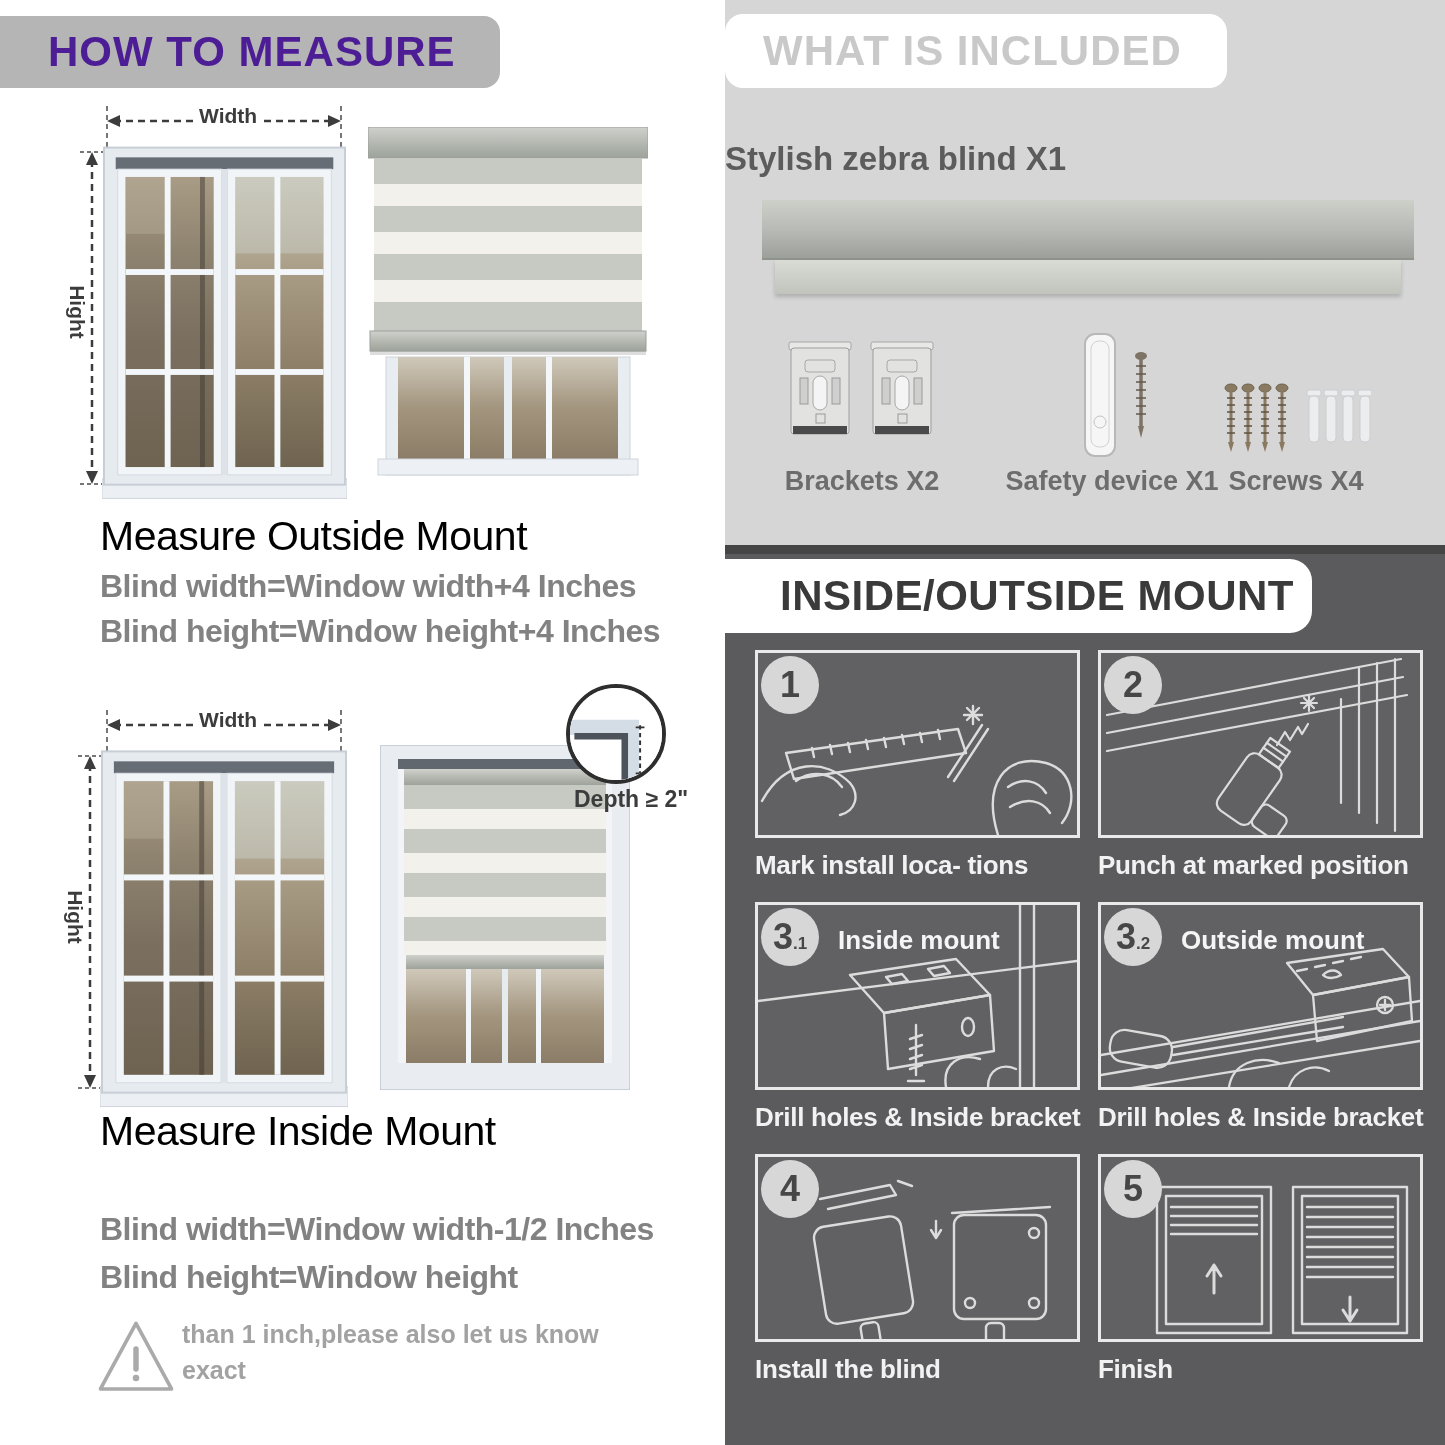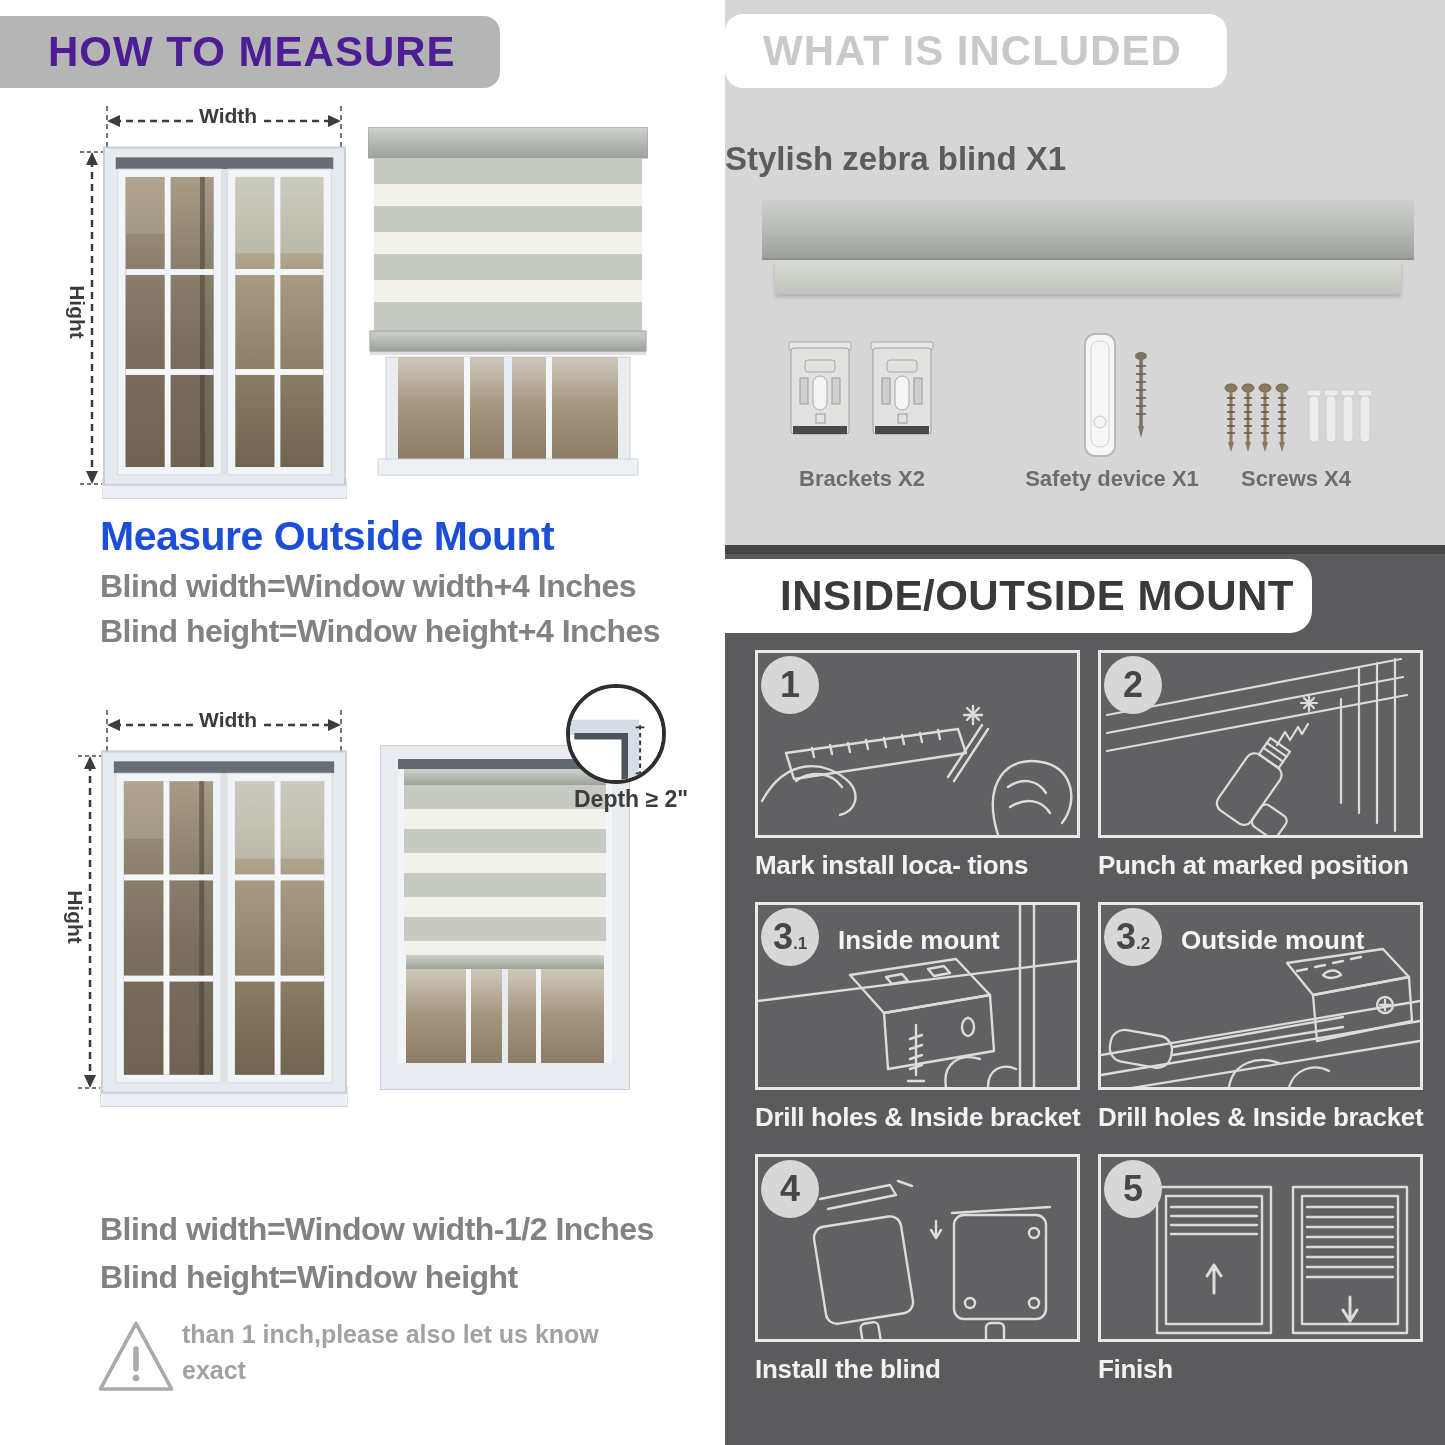--- a/index.html
+++ b/index.html
@@ -4,41 +4,41 @@
 <style>
   html,body{margin:0;padding:0;background:#ffffff;}
   .page{position:relative;width:1445px;height:1445px;overflow:hidden;
         font-family:"Liberation Sans",sans-serif;background:#fff;}
   .abs{position:absolute;}
 
   
   .lh-header{left:0;top:16px;width:500px;height:72px;background:#b5b5b5;
              border-radius:0 16px 16px 0;color:#4c1d95;font-weight:bold;font-size:42px;
              line-height:72px;padding-left:48px;box-sizing:border-box;letter-spacing:1px;}
-  .meas-title{font-weight:bold;font-size:41px;color:#1d4ed8;letter-spacing:-0.5px;}
+  .meas-title{font-weight:normal;font-size:41px;color:#000000;letter-spacing:-0.5px;}
   .meas-line{font-weight:bold;font-size:32px;color:#828282;letter-spacing:-0.5px;}
   .dim-label{font-weight:bold;font-size:21px;color:#3c3c3c;background:#fff;padding:0 6px;}
   .depth-label{font-weight:bold;font-size:23px;color:#3c3c3c;}
   .warn-text{font-weight:bold;font-size:25px;color:#a2a2a2;line-height:36px;}
 
   
   .right-half{left:725px;top:0;width:844px;height:1445px;}
   .included{left:0;top:0;width:720px;height:546px;background:#d6d6d7;}
   .inc-header{left:0;top:14px;width:502px;height:74px;background:#fff;border-radius:18px;
               color:#c9c9c9;font-weight:bold;font-size:42px;line-height:74px;
               padding-left:38px;box-sizing:border-box;letter-spacing:1px;}
   .blind-label{left:0;top:140px;width:720px;font-weight:bold;
                font-size:33px;color:#5c5c5c;}
   .headrail{left:37px;top:200px;width:652px;height:58px;
             background:linear-gradient(180deg,#cdcfc9 0%,#b6b9b3 55%,#9da09a 100%);
             border-bottom:2px solid #8f938d;}
   .valance{left:50px;top:260px;width:626px;height:34px;
            background:linear-gradient(180deg,#d9dbd5 0%,#c1c3bd 100%);
            box-shadow:0 3px 4px rgba(0,0,0,0.18);}
-  .item-label{font-weight:bold;font-size:22px;color:#6d6d6d;text-align:center;}
+  .item-label{font-weight:bold;font-size:27px;color:#6d6d6d;text-align:center;}
 
   .divider{left:0;top:545px;width:720px;height:9px;background:#454545;}
   .mount{left:0;top:554px;width:720px;height:891px;background:#5b5b5d;padding-left:16px;}
   .mnt-header{left:0;top:5px;width:587px;height:74px;background:#fff;border-radius:0 22px 22px 0;
               color:#3a3a3a;font-weight:bold;font-size:42px;line-height:74px;
               padding-left:55px;box-sizing:border-box;letter-spacing:0.5px;}
   .panel{width:325px;height:188px;background:#616163;border:3px solid #e9e9e9;
          box-sizing:border-box;overflow:hidden;}
   .badge{position:absolute;left:3px;top:3px;width:58px;height:58px;border-radius:50%;
          background:#d7d7d7;color:#474747;font-weight:bold;font-size:36px;
@@ -227,20 +227,21 @@
     <svg width="92" height="92" viewBox="0 0 84 84">
       <rect x="0" y="0" width="84" height="84" fill="#ffffff"></rect>
       <path d="M0,36 H56 V84" stroke="#d4dce5" stroke-width="14" fill="none"></path>
       <path d="M4,44 H50 V84" stroke="#4d535a" stroke-width="6" fill="none"></path>
       <path d="M64,34 V80" stroke="#333" stroke-width="1.8" stroke-dasharray="4,3" fill="none"></path>
       <path d="M60,36 H68 M60,78 H68" stroke="#333" stroke-width="1.5" fill="none"></path>
     </svg>
   </div>
   <div class="abs depth-label" style="left:574px;top:786px;">Depth ≥ 2"</div>
 
+  <div class="abs meas-title" style="left:100px;top:1108px;">Measure Inside Mount</div>
   <div class="abs meas-line" style="left:100px;top:1211px;">Blind width=Window width-1/2 Inches</div>
   <div class="abs meas-line" style="left:100px;top:1259px;">Blind height=Window height</div>
 
   <svg class="abs" style="left:95px;top:1312px;" width="82" height="92" viewBox="0 0 90 96">
     <path d="M45,10 L84,82 L6,82 Z" fill="none" stroke="#aaaaaa" stroke-width="4" stroke-linejoin="round"></path>
     <path d="M45,38 V60" stroke="#aaaaaa" stroke-width="6" stroke-linecap="round"></path>
     <circle cx="45" cy="70" r="3.6" fill="#aaaaaa"></circle>
   </svg>
   <div class="abs warn-text" style="left:182px;top:1316px;width:470px;">
     <div>than 1 inch,please also let us know exact</div>

